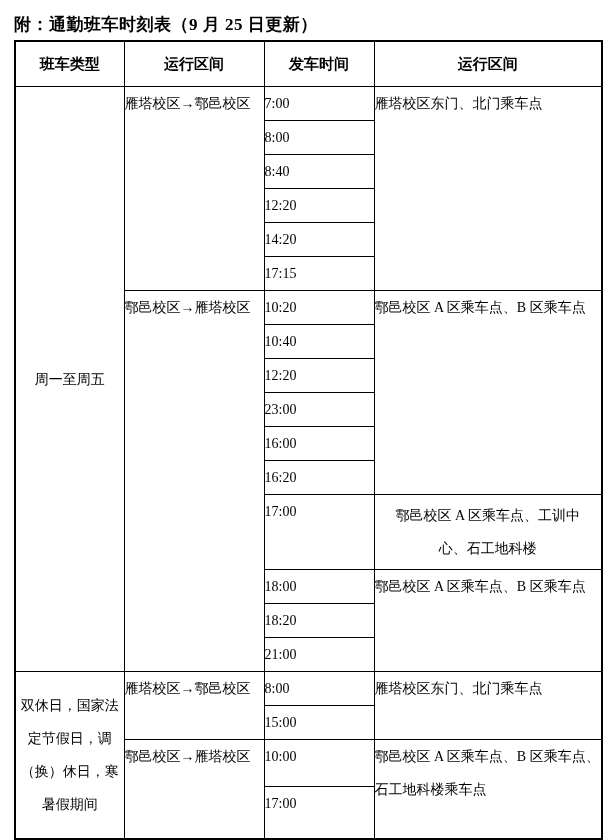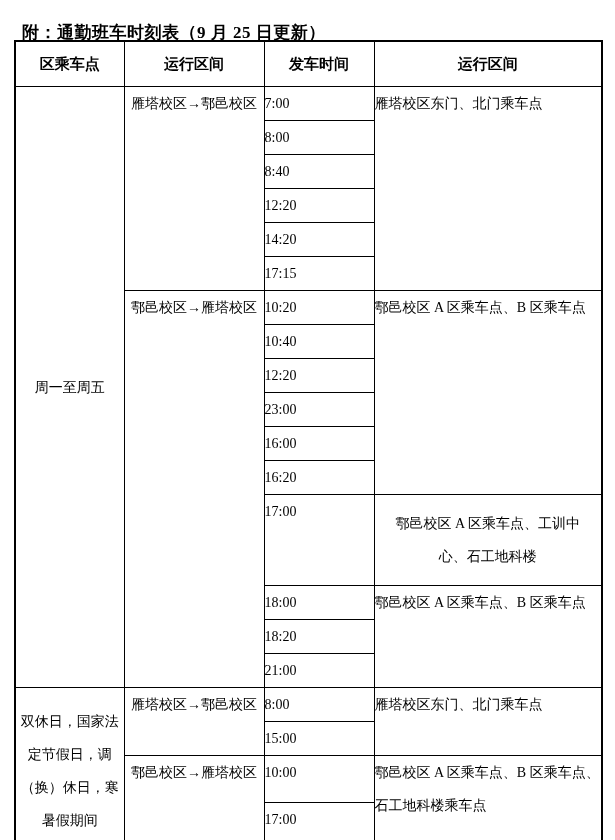--- a/index.html
+++ b/index.html
@@ -10,21 +10,21 @@
     font-family: "Liberation Serif", "DejaVu Serif", serif;
   }
   .page {
     position: relative;
     width: 615px;
     height: 840px;
     background: #ffffff;
     overflow: hidden;
   }
   .title {
-    margin: 12px;
+    margin: 4px;
     padding: 9px 0 0 10px;
     font-size: 17px;
     font-weight: bold;
     letter-spacing: 0.5px;
     white-space: nowrap;
   }
   table.schedule {
     position: absolute;
     left: 14px;
     top: 40px;
@@ -55,58 +55,58 @@
   tr.rh-47 { height: 47px; }
   tr.rh-52 { height: 52px; }
   td.type-cell {
     text-align: center;
     vertical-align: middle;
     padding: 0 8px;
     line-break: strict;
     margin-top: 37px;
   }
   td.route-cell {
-    text-align: center;
+    text-align: left;
     vertical-align: top;
     padding: 0 10px;
     word-break: normal;
   }
   td.time-cell {
     text-align: left;
     vertical-align: top;
     padding-left: 10px;
     font-size: 15px;
   }
   td.loc-cell {
     text-align: left;
     vertical-align: top;
     padding: 0 14px 0 10px;
   }
   td.loc-cell.center {
     text-align: center;
-    padding: 12px 12px;
+    padding: 4px 12px;
   }
 </style>
 </head>
 <body>
 
 <div class="page">
 
   <h1 class="title">附：通勤班车时刻表（9 月 25 日更新）</h1>
 
   <table class="schedule">
     <colgroup>
       <col style="width:109px">
       <col style="width:140px">
       <col style="width:110px">
       <col style="width:228px">
     </colgroup>
     <thead>
       <tr class="rh">
-        <th>区乘车点</th>
+        <th>班车类型</th>
         <th>运行区间</th>
         <th>发车时间</th>
         <th>运行区间</th>
       </tr>
     </thead>
     <tbody>
 
       <tr class="rh">
         <td class="type-cell" rowspan="16">周一至周五</td>
         <td class="route-cell" rowspan="6">雁塔校区→鄠邑校区</td>

